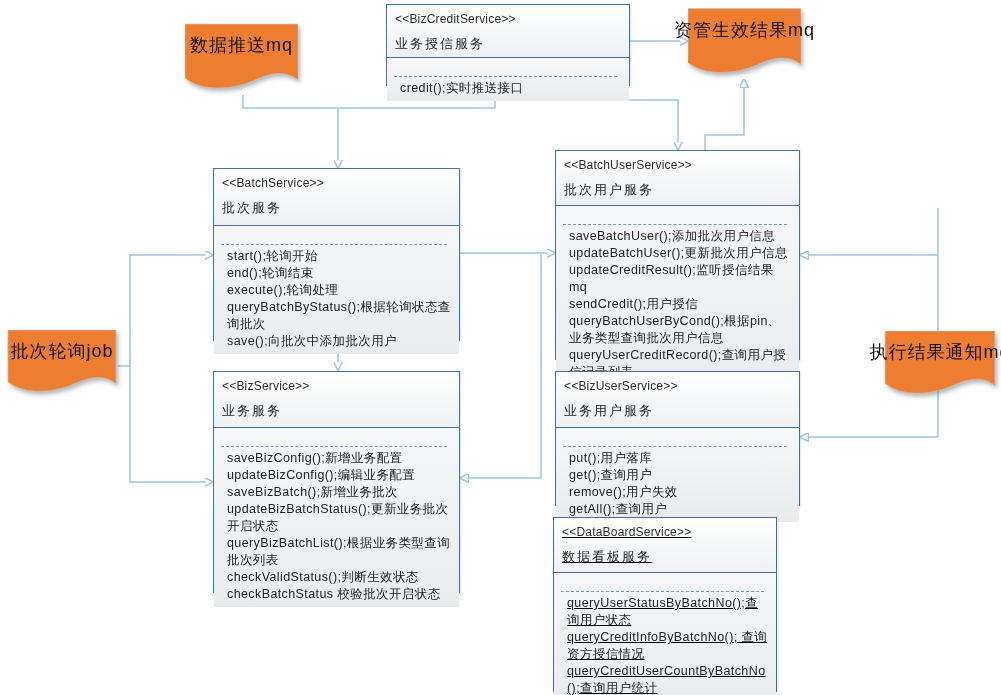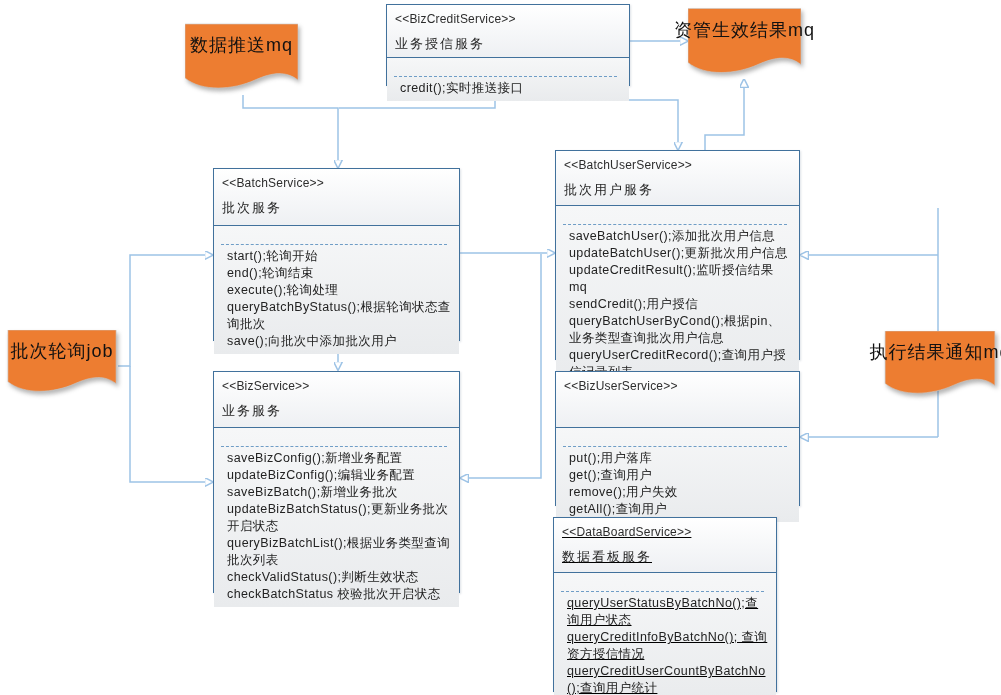--- a/index.html
+++ b/index.html
@@ -137,20 +137,21 @@
         <div class="method-line">updateBizBatchStatus();更新业务批次开启状态</div>
         <div class="method-line">queryBizBatchList();根据业务类型查询批次列表</div>
         <div class="method-line">checkValidStatus();判断生效状态</div>
         <div class="method-line">checkBatchStatus 校验批次开启状态</div>
       </div>
   </div>
 
   <div class="uml-box" id="box-bizuser">
     <div class="uml-head">
       <div class="stereotype">&lt;&lt;BizUserService&gt;&gt;</div>
+      <div class="cname">业务用户服务</div>
     </div>
     <div class="uml-body">
         <div class="method-line">put();用户落库</div>
         <div class="method-line">get();查询用户</div>
         <div class="method-line">remove();用户失效</div>
         <div class="method-line">getAll();查询用户</div>
       </div>
   </div>
 
   <div class="uml-box" id="box-databoard">

